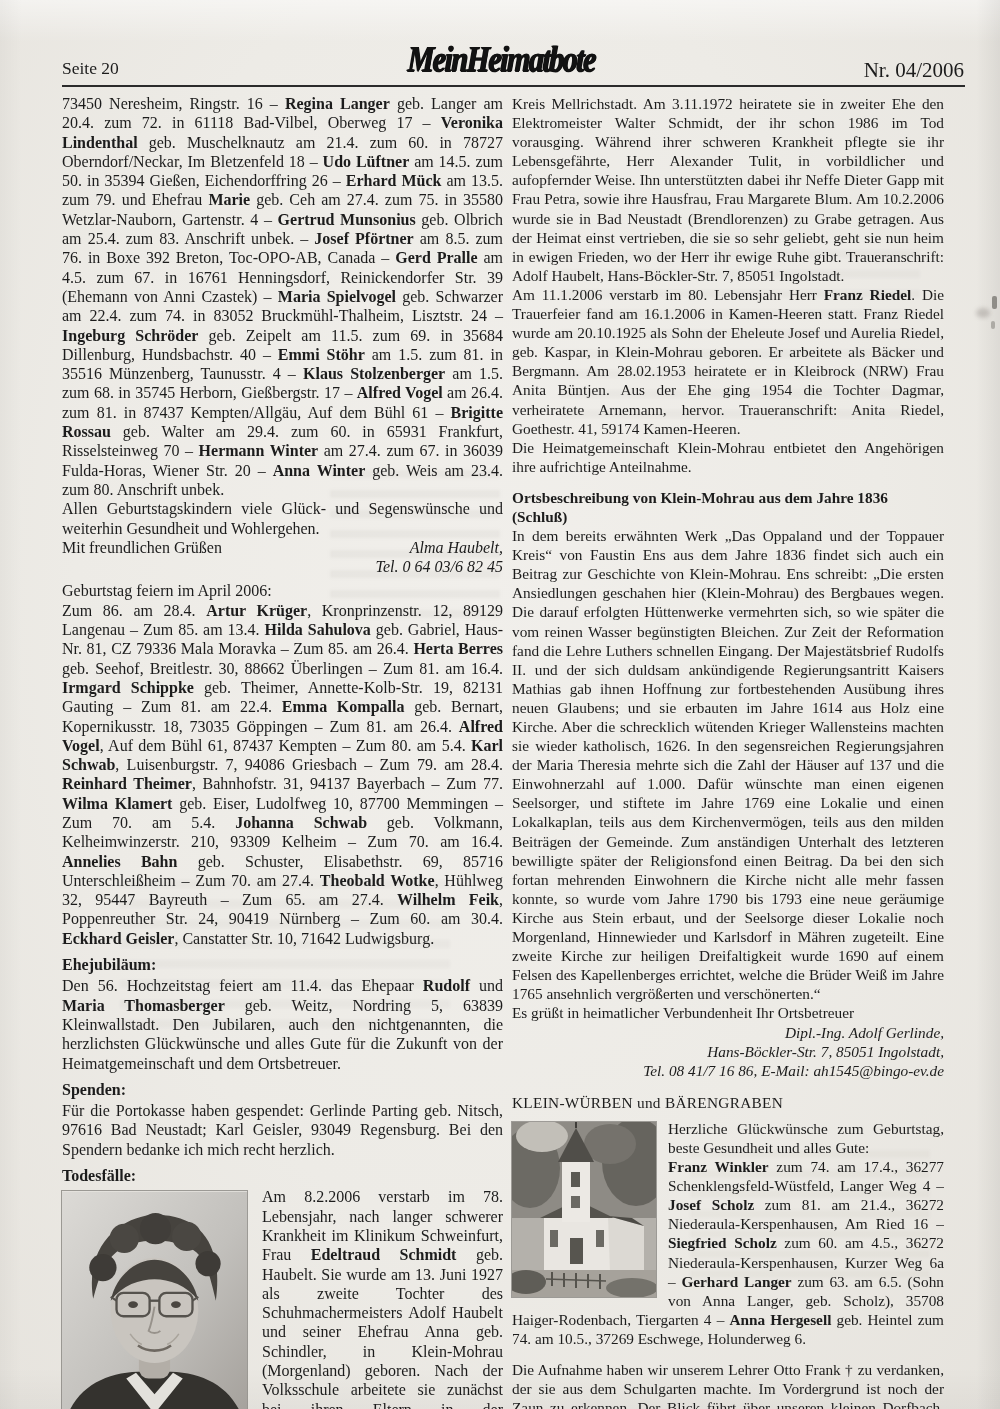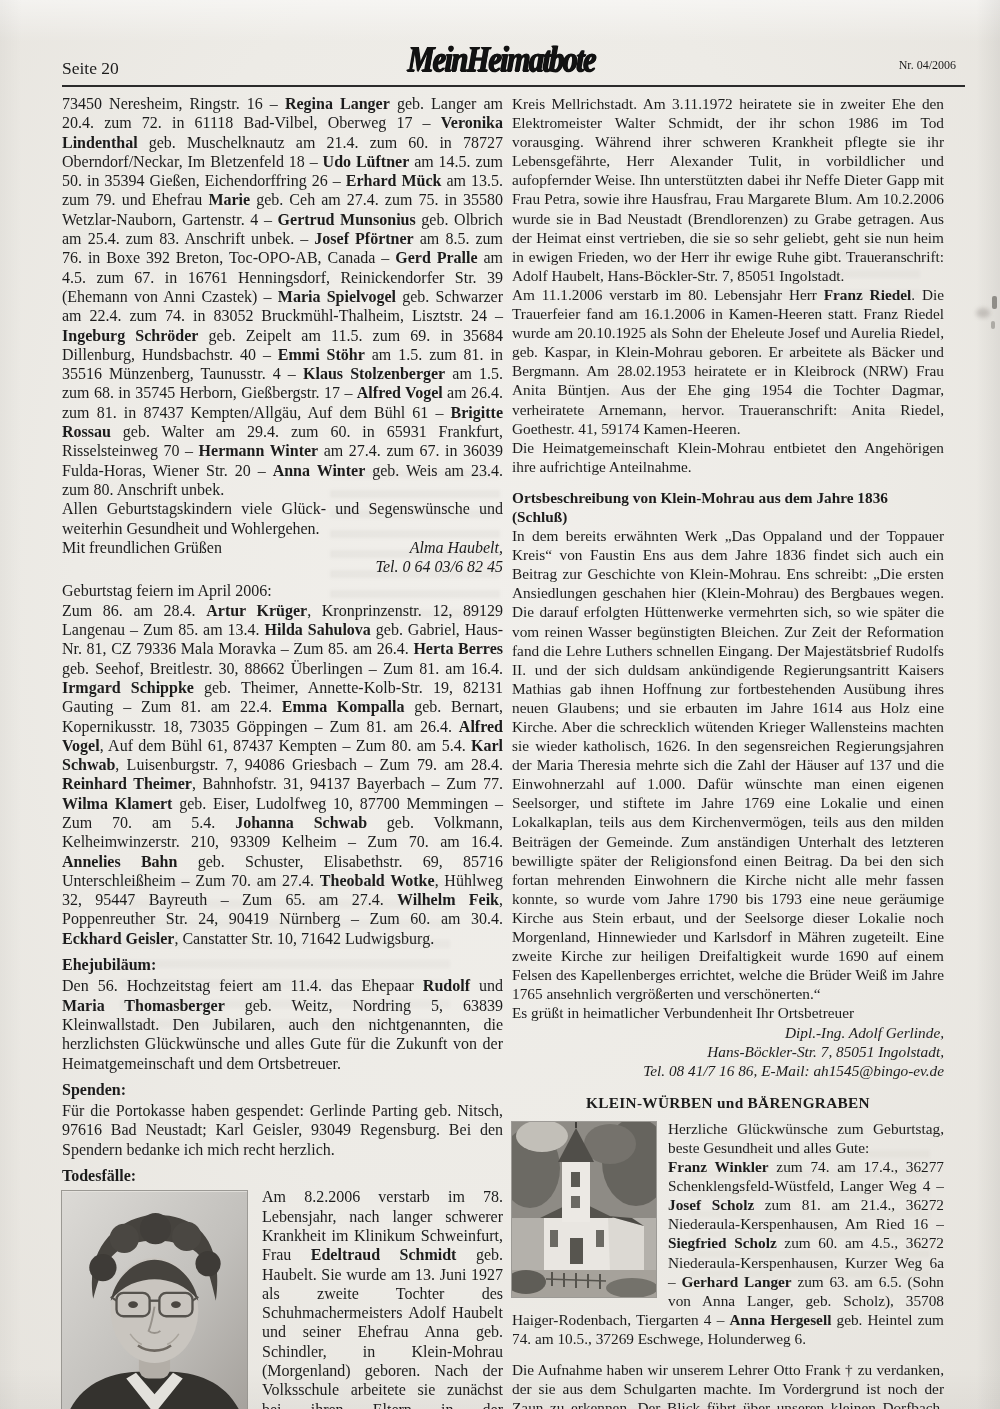--- a/index.html
+++ b/index.html
@@ -8,40 +8,40 @@
     position:relative;width:1000px;height:1409px;margin:0 auto;overflow:hidden;
     font-family:"Liberation Serif","DejaVu Serif",serif;color:#1c1c1c;
     background:
       radial-gradient(ellipse at 48% 42%, #f1efeb 0%, #edebe6 55%, #e6e3dd 100%);
   }
   
   .page::before{content:"";position:absolute;inset:0;pointer-events:none;
     background:linear-gradient(90deg, rgba(0,0,0,.03) 0, transparent 2.2%, transparent 97.6%, rgba(0,0,0,.06) 100%),
                linear-gradient(180deg, rgba(255,255,255,.5) 0, transparent 3%, transparent 97%, rgba(0,0,0,.03) 100%);}
   .hdr-left{position:absolute;left:62px;top:58px;font-size:17.5px;}
-  .hdr-right{position:absolute;right:44px;top:58px;font-size:12px;}
+  .hdr-right{position:absolute;right:36px;top:58px;font-size:21px;}
   .masthead{
     position:absolute;left:502px;top:38px;transform:translateX(-50%) scaleY(1.22) skewX(-2deg);
     transform-origin:center top;font-size:30px;font-weight:bold;font-style:italic;
     letter-spacing:-1.5px;color:#121212;white-space:nowrap;
     text-shadow:.7px 0 #121212,-.7px 0 #121212,0 .5px #121212;
   }
   .rule{position:absolute;left:62px;right:35px;top:85px;height:2px;background:#2b2b2b;}
   .col{position:absolute;top:94px;text-align:justify;}
   .col-left{left:62px;width:441px;font-size:16.0px;line-height:19.3px;}
   .col-right{left:512px;width:432px;font-size:15.3px;line-height:19.1px;}
   p{margin:0;}
   .h{font-weight:bold;}
   .gap{margin-top:7px;margin-bottom:2px;}
   .gap2{margin-top:12px;}
   .gap-s{margin-top:5px;}
   .sigrow{display:flex;justify-content:space-between;gap:32px;}
   .it{font-style:italic;}
   .right{text-align:right;}
-  .center-h{text-align:center;font-weight:bold;letter-spacing:.3px;margin-top:13px;margin-bottom:7px;}
+  .center-h{font-weight:normal;letter-spacing:.3px;margin-top:13px;margin-bottom:7px;}
   .photo{float:left;margin:4px 15px 4px 0;box-shadow:0 0 0 1px rgba(60,58,54,.45);line-height:0;}
   .photo svg{display:block;}
   .photo-church{margin:3px 12px 2px 0;}
   
   .ghost{position:absolute;pointer-events:none;filter:blur(1.6px);
     background:repeating-linear-gradient(180deg, rgba(95,88,80,.05) 0 8px, rgba(95,88,80,0) 8px 20px);}
   .g1{left:330px;top:470px;width:170px;height:150px;}
   .g2{left:560px;top:250px;width:360px;height:170px;opacity:.8;}
   .g3{left:120px;top:880px;width:330px;height:150px;opacity:.8;}
   .g4{left:690px;top:1150px;width:240px;height:130px;opacity:.7;}

